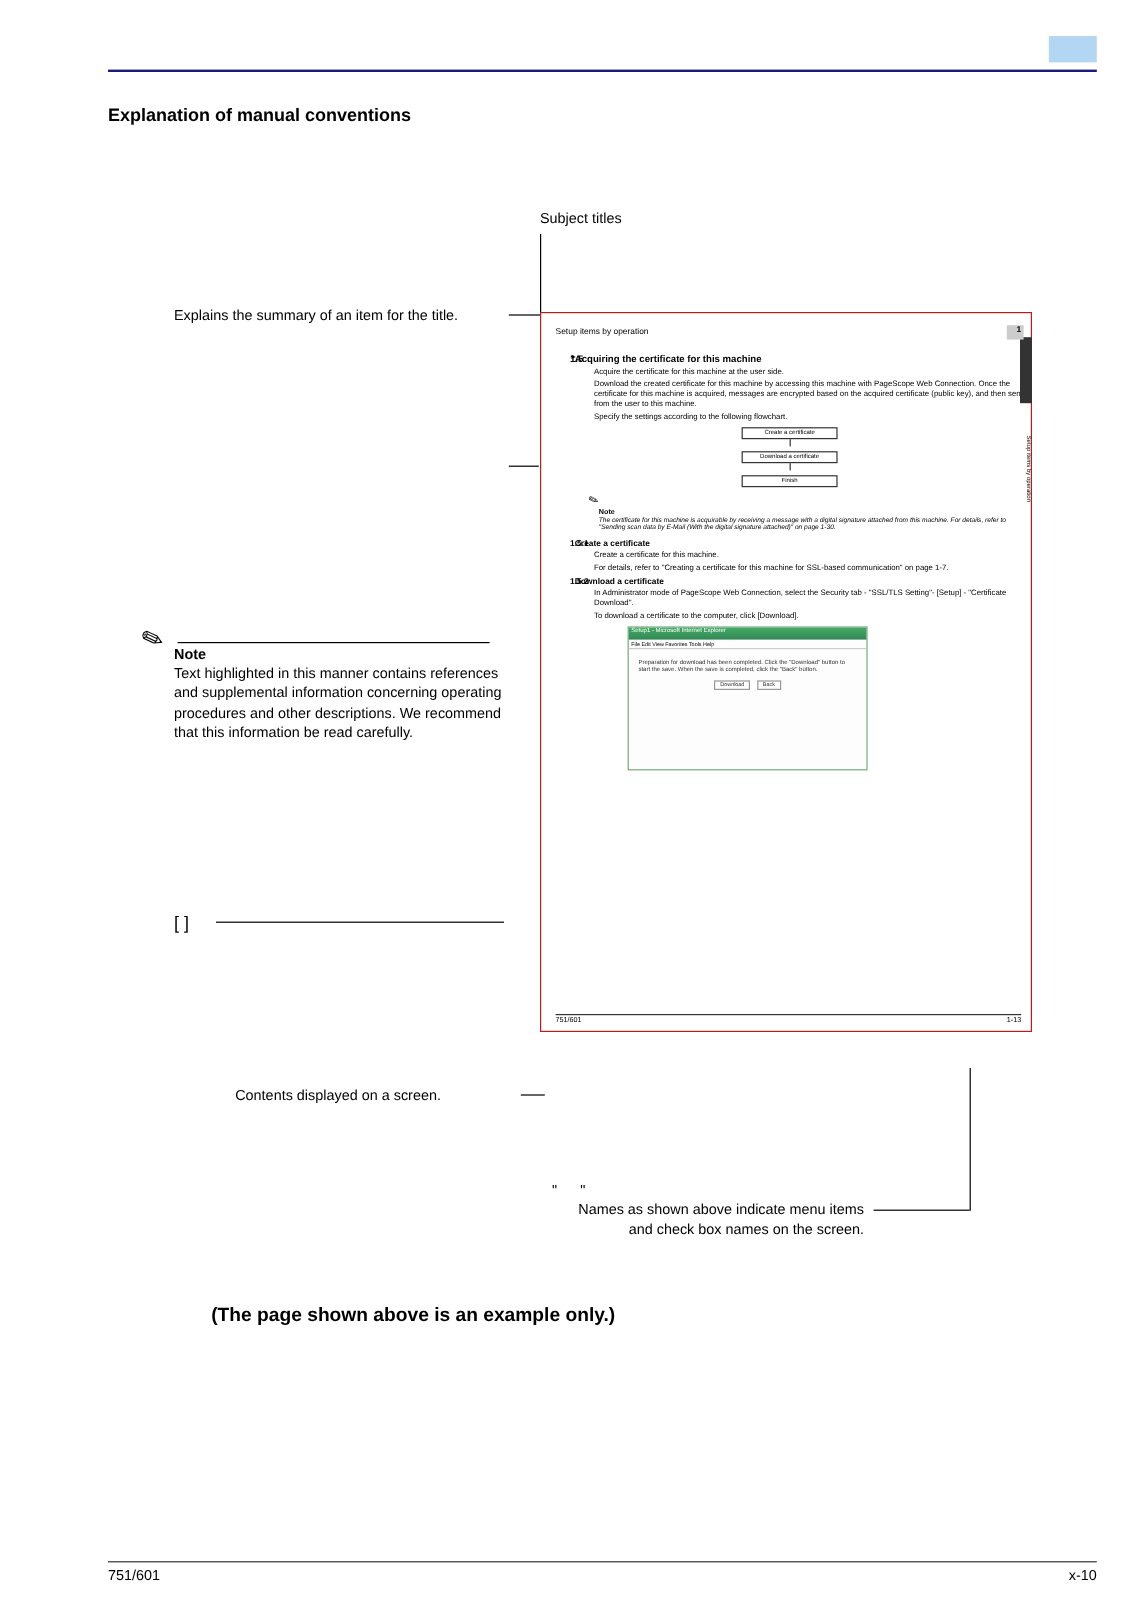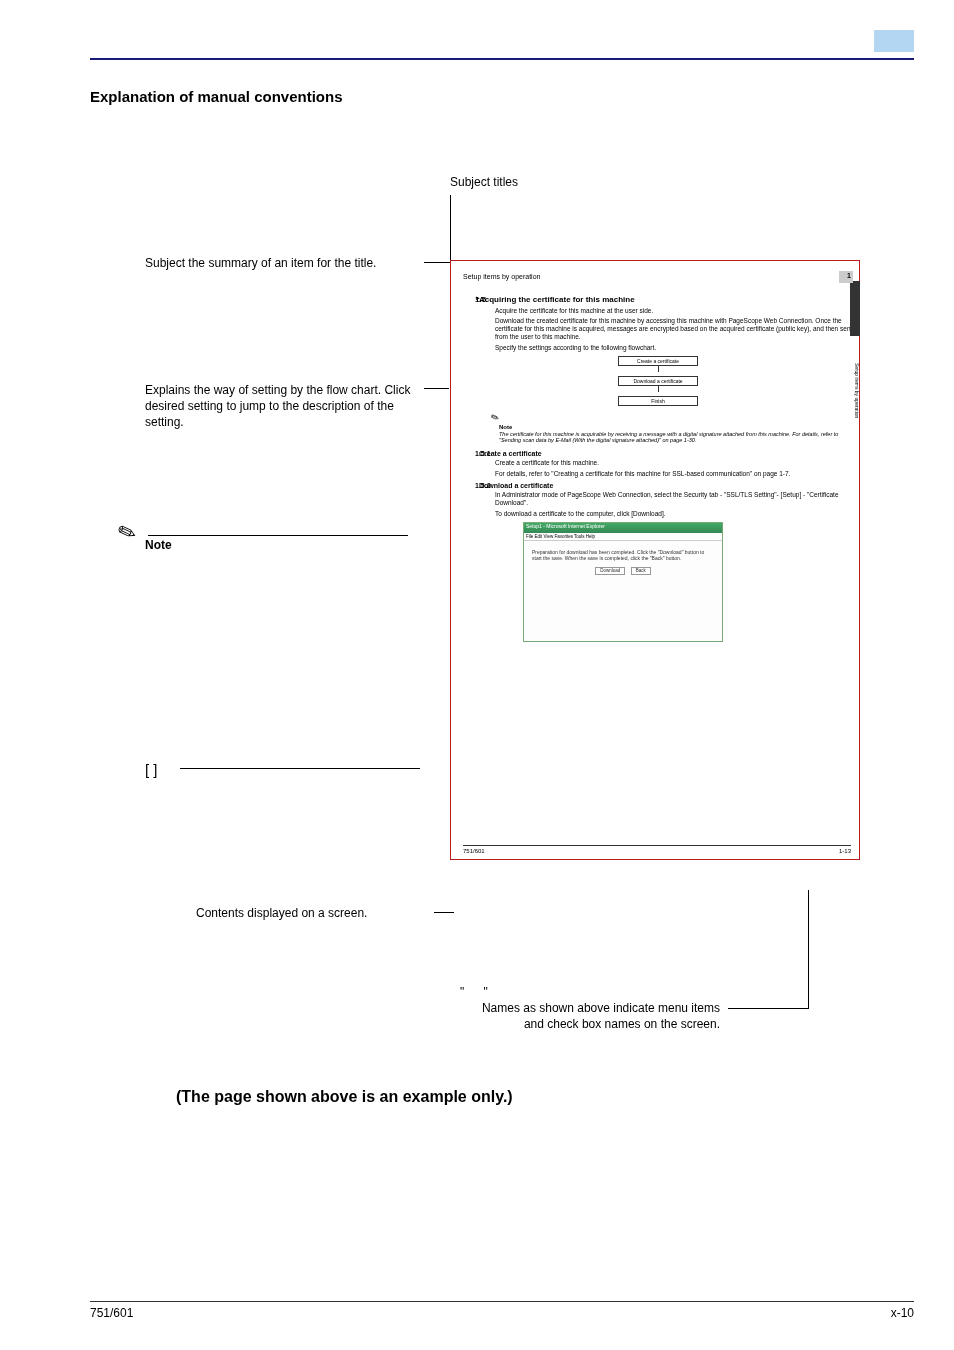--- a/index.html
+++ b/index.html
@@ -149,30 +149,30 @@
 <div class="page">
 
   <div class="top-accent"></div>
   <div class="top-rule"></div>
 
   <div class="section-head">Explanation of manual conventions</div>
 
   <div class="subject-titles">Subject titles</div>
   <div class="st-line"></div>
 
-  <div class="left-col exp1">Subject the summary of an item for  the title.</div>
+  <div class="left-col exp1">Explains the summary of an item for  the title.</div>
   <div class="exp1-line"></div>
 
-  <div class="left-col exp2">Explains the way of setting by the flow chart. Click desired setting to jump to the description of the setting.</div>
   <div class="exp2-line"></div>
 
   <span class="pencil-icon">✎</span>
   <div class="note-rule"></div>
   <div class="left-col note-block">
     <div class="note-title">Note</div>
+    <div>Text highlighted in this manner contains references and supplemental information concerning operating procedures and other descriptions. We recommend that this information be read carefully.</div>
   </div>
 
   <div class="left-col brackets-block">
     <div style="font-size:15px;">[   ]</div>
   </div>
   <div class="br-line"></div>
 
   <div class="left-col contents-block">Contents displayed on a screen.</div>
   <div class="contents-line"></div>
 

